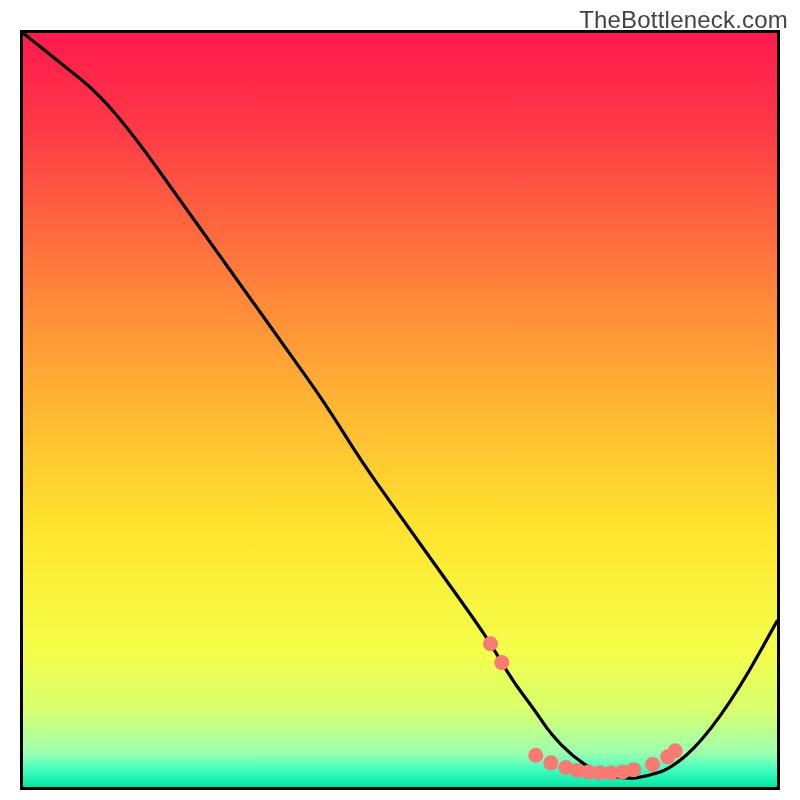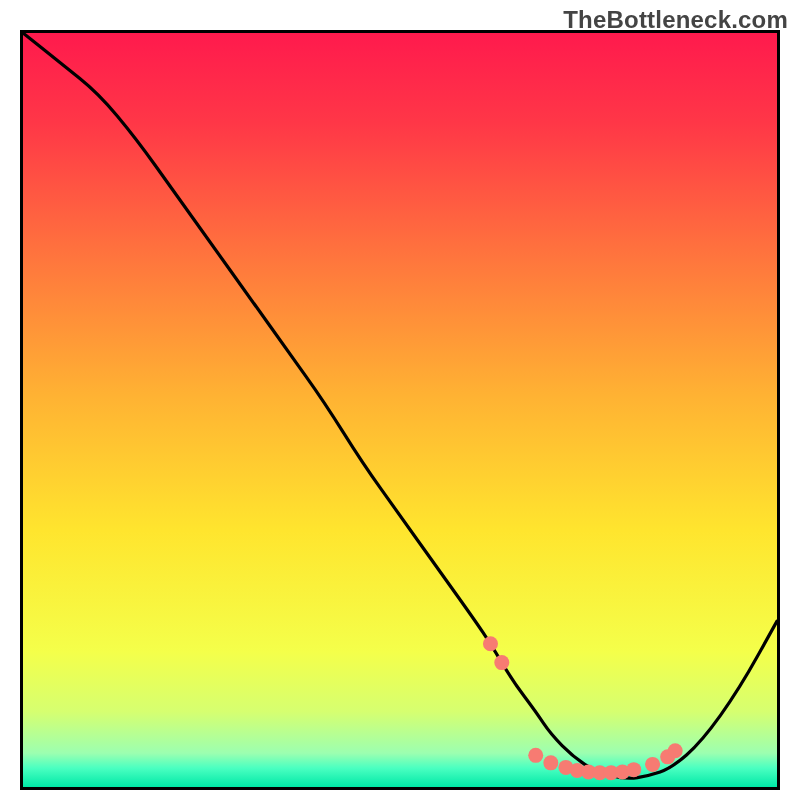--- a/index.html
+++ b/index.html
@@ -15,21 +15,21 @@
     position: relative;
     width: 800px;
     height: 800px;
   }
   .watermark {
     position: absolute;
     top: 6px;
     right: 12px;
     color: #444;
     font-size: 24px;
-    font-weight: 700;
+    font-weight: 400;
     letter-spacing: 0.2px;
     z-index: 10;
     user-select: none;
   }
   .plot-box {
     position: absolute;
     left: 20px;
     top: 30px;
     width: 760px;
     height: 760px;

